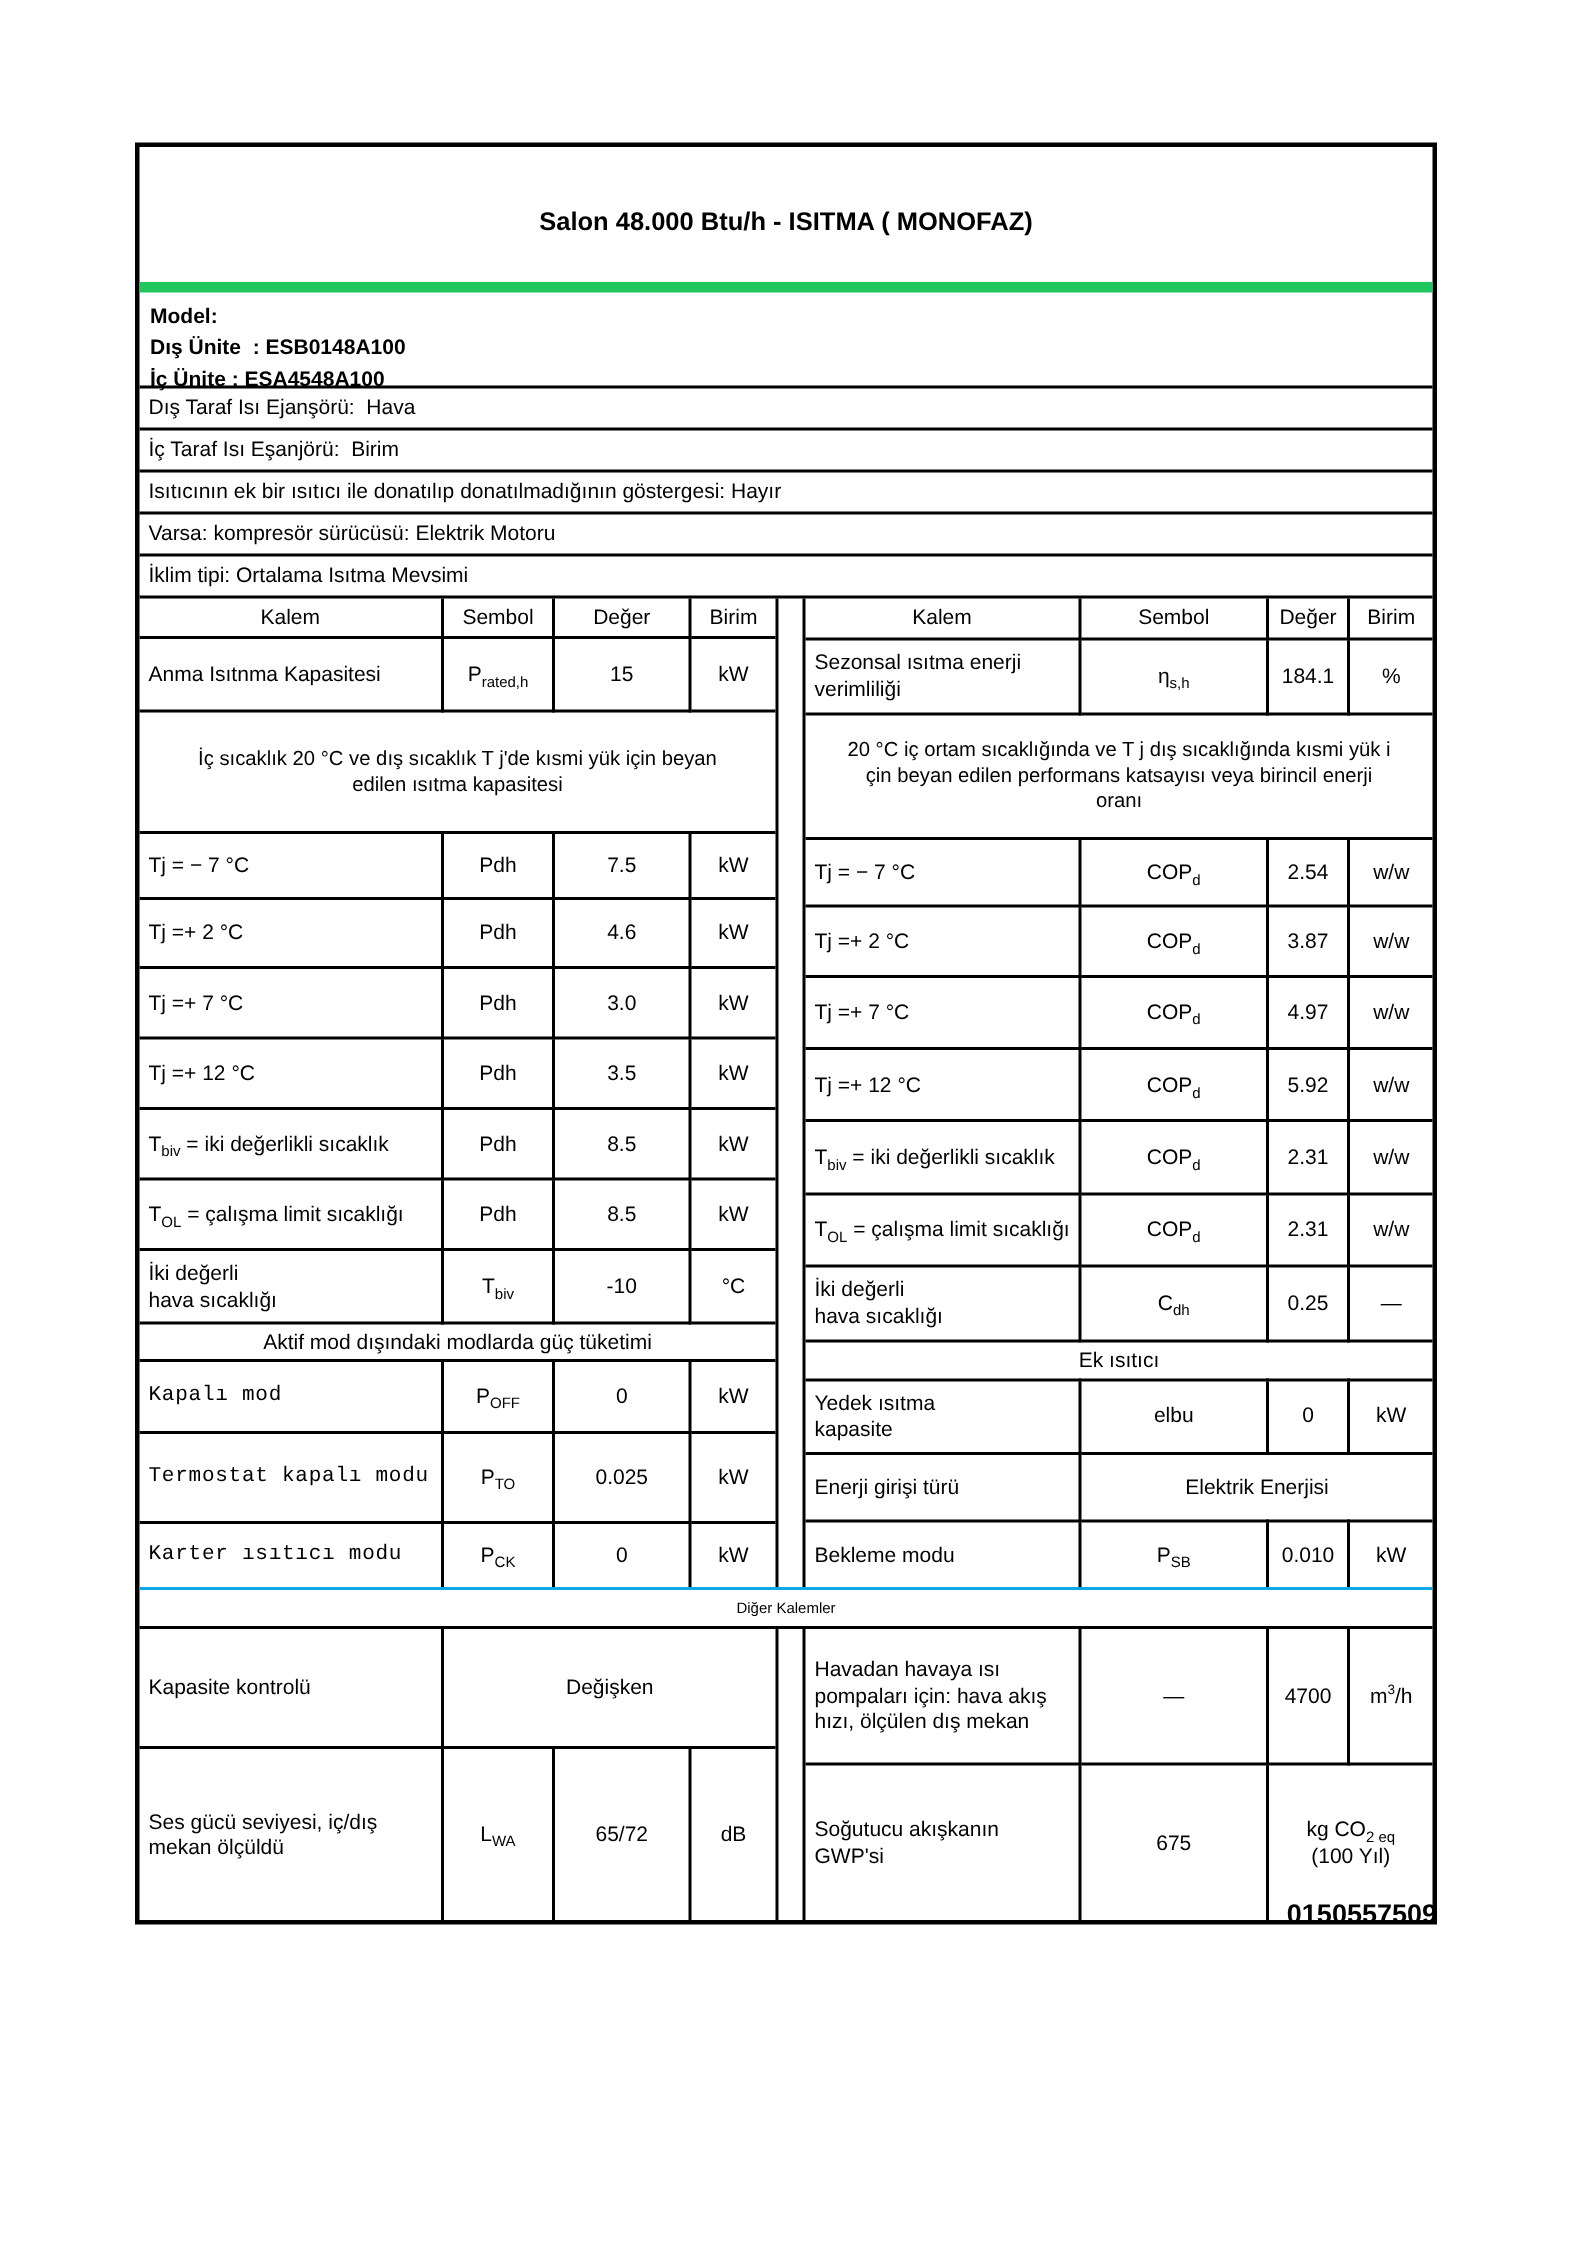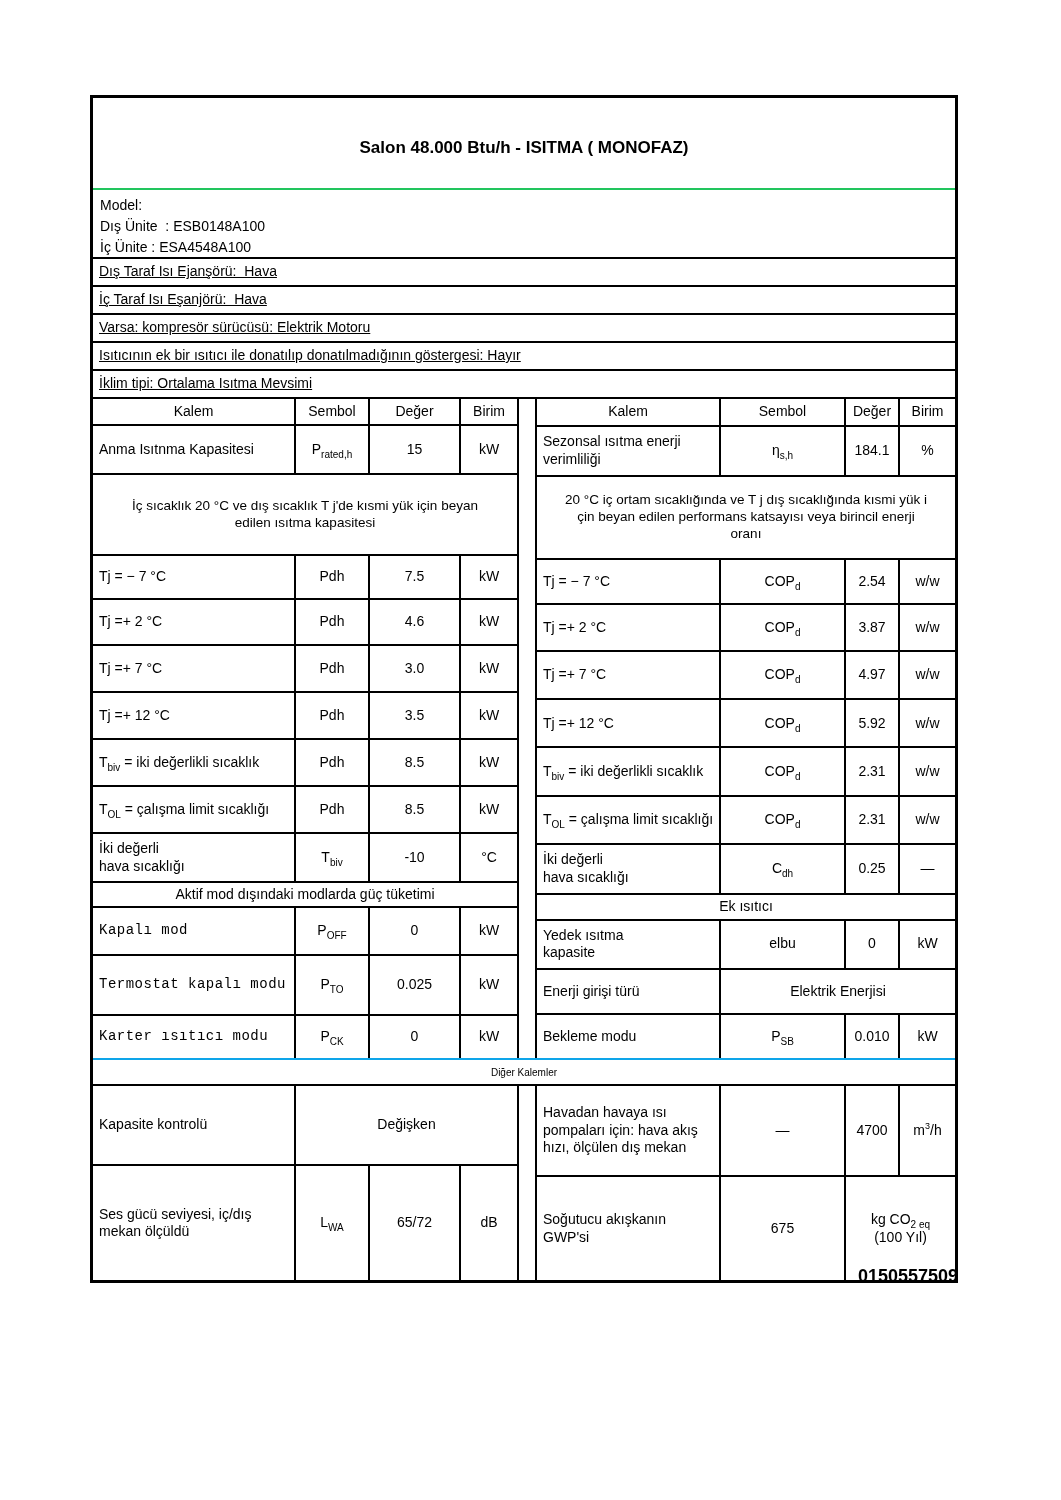--- a/index.html
+++ b/index.html
@@ -11,26 +11,26 @@
   .sheet{
     position:absolute;left:90px;top:95px;width:868px;
     border:3px solid #000;box-sizing:border-box;background:#fff;
   }
   .title-box{
     height:90px;display:flex;align-items:flex-end;justify-content:center;
     padding-bottom:30px;box-sizing:border-box;
     font-weight:bold;font-size:17px;
   }
   .model-box{
-    border-top:2px solid #22c55e;padding:5px 7px;box-sizing:border-box;
-    font-weight:normal;font-size:14px;line-height:21px;height:69px;
+    border-top:7px solid #22c55e;padding:5px 7px;box-sizing:border-box;
+    font-weight:bold;font-size:14px;line-height:21px;height:69px;
   }
   .info-row{
     border-top:2px solid #000;height:28px;box-sizing:border-box;
-    font-size:14px;line-height:25px;padding-left:6px;text-decoration:underline;
+    font-size:14px;line-height:25px;padding-left:6px;
   }
   .pre{white-space:pre-wrap;}
   .two-col{border-top:2px solid #000;display:flex;align-items:stretch;}
   .gap-col{width:20px;border-left:2px solid #000;border-right:2px solid #000;box-sizing:border-box;}
   table.spec{border-collapse:collapse;table-layout:fixed;font-size:14px;}
   table.spec.t-left{width:424px;}
   table.spec.t-right{width:418px;}
   table.spec td{
     border:2px solid #000;text-align:center;vertical-align:middle;
     padding:2px 4px;line-height:1.25;overflow:hidden;box-sizing:border-box;
@@ -61,23 +61,23 @@
 
   <div class="title-box">Salon 48.000 Btu/h - ISITMA ( MONOFAZ)</div>
 
   <div class="model-box">
     <div class="pre">Model:</div>
     <div class="pre">Dış Ünite  : ESB0148A100</div>
     <div class="pre">İç Ünite : ESA4548A100</div>
   </div>
 
   <div class="info-row pre">Dış Taraf Isı Ejanşörü:  Hava</div>
-  <div class="info-row pre">İç Taraf Isı Eşanjörü:  Hava</div>
+  <div class="info-row pre">İç Taraf Isı Eşanjörü:  Birim</div>
+  <div class="info-row pre">Isıtıcının ek bir ısıtıcı ile donatılıp donatılmadığının göstergesi: Hayır</div>
   <div class="info-row pre">Varsa: kompresör sürücüsü: Elektrik Motoru</div>
-  <div class="info-row pre">Isıtıcının ek bir ısıtıcı ile donatılıp donatılmadığının göstergesi: Hayır</div>
   <div class="info-row pre">İklim tipi: Ortalama Isıtma Mevsimi</div>
 
   <div class="two-col">
     <table class="spec t-left">
       <colgroup>
           <col style="width:202px">
           <col style="width:74px">
           <col style="width:91px">
           <col style="width:57px">
         </colgroup>

